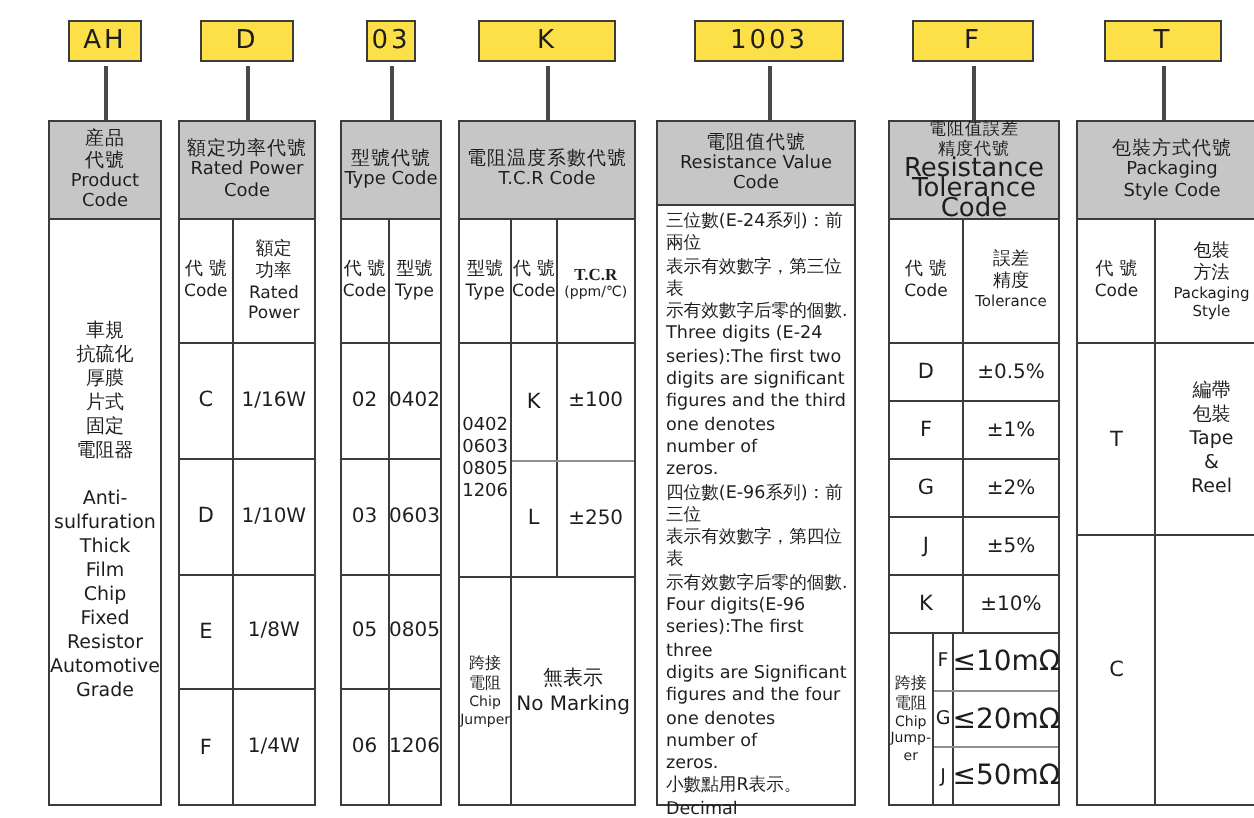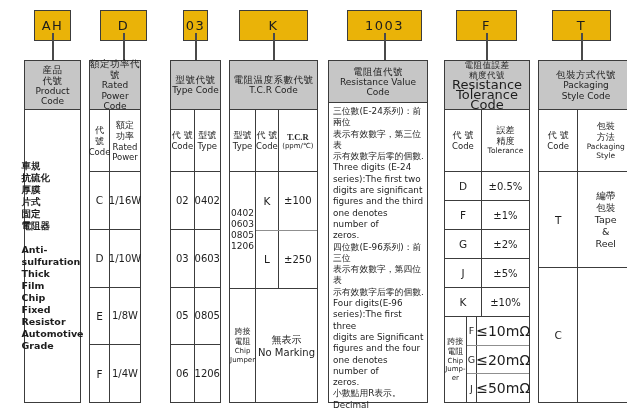--- a/index.html
+++ b/index.html
@@ -1,22 +1,22 @@
 <!DOCTYPE html>
 <html><head>
 <meta charset="utf-8">
 <style>
   html,body { margin:0; padding:0; background:#ffffff; }
   .canvas {
     position:relative; width:627px; height:409px; background:#ffffff;
     font-family:"DejaVu Sans", sans-serif; color:#1d1d1d; overflow:hidden;
   }
   .codebox {
-    position:absolute; top:10px; height:31px; box-sizing:border-box;
-    border:1.5px solid #3c3c3c; background:#eab308;
+    position:absolute; top:10px; height:21px; box-sizing:border-box;
+    border:1.5px solid #3c3c3c; background:#fde047;
     display:flex; align-items:center; justify-content:center;
     font-size:13px; letter-spacing:1.5px;
   }
   .connector { position:absolute; top:33px; width:1.5px; height:27px; background:#4a4a4a; }
   .col {
     position:absolute; top:60px; height:343px; box-sizing:border-box;
     border:1.5px solid #3c3c3c; background:#fff;
     display:flex; flex-direction:column;
   }
   .col-header {
@@ -38,22 +38,22 @@
   .tcr-lbl { font-size:8.5px; font-weight:bold; line-height:10px;font-family:Liberation Serif, serif; }
   .tcr-unit { font-size:7px; line-height:8px; }
   .rows { display:flex; flex-direction:column; flex:1; }
   .drow { display:flex; flex:1; border-bottom:1.5px solid #3c3c3c; }
   .drow:last-child { border-bottom:none; }
   .letter { font-size:10.5px; }
   .val { font-size:10px; white-space:pre-line; line-height:13px; }
   .w40 { width:40%; } .w44 { width:44%; } .w48 { width:48%; } .w42 { width:42%; }
   .flex1 { flex:1; }
   .body-text {
-    flex:1; display:flex; align-items:center; justify-content:center; text-align:left;
-    font-size:9.5px; line-height:12px; white-space:pre-line;font-weight:bold;
+    flex:1; display:flex; align-items:center; justify-content:center; text-align:center;
+    font-size:9.5px; line-height:12px; white-space:pre-line;
   }
   
   .tcr-upper { height:117px; flex:none; display:flex; border-bottom:1.5px solid #3c3c3c; box-sizing:border-box; }
   .tcr-typelist { width:30%; font-size:9px; line-height:11px; white-space:pre-line; }
   .tcr-kl { flex:1; display:flex; flex-direction:column; }
   .tcr-krow { flex:1; display:flex; border-bottom:1.3px solid #8f8f8f; }
   .tcr-krow:last-child { border-bottom:none; }
   .tcr-code { width:37%; }
   .jumper { flex:1; display:flex; }
   .jump-zh { font-size:8px; line-height:10px; white-space:pre-line;text-align:center; }
@@ -115,21 +115,21 @@
 sulfuration
 Thick
 Film
 Chip
 Fixed
 Resistor
 Automotive
 Grade</div>
   </div>
 
-  <div class="col" style="left:89px;width:52px;">
+  <div class="col" style="left:89px;width:69px;">
     <div class="col-header">
       <div class="hdr-zh">額定功率代號</div>
       <div class="hdr-en">Rated Power
 Code</div>
     </div>
     <div class="subhdr">
       <div class="cell w40 vline">
         <div class="sub-zh">代 號</div>
         <div class="sub-en">Code</div>
       </div>

